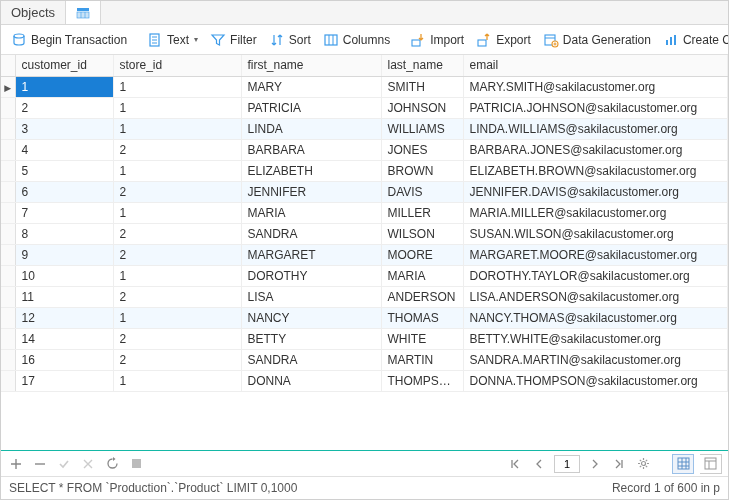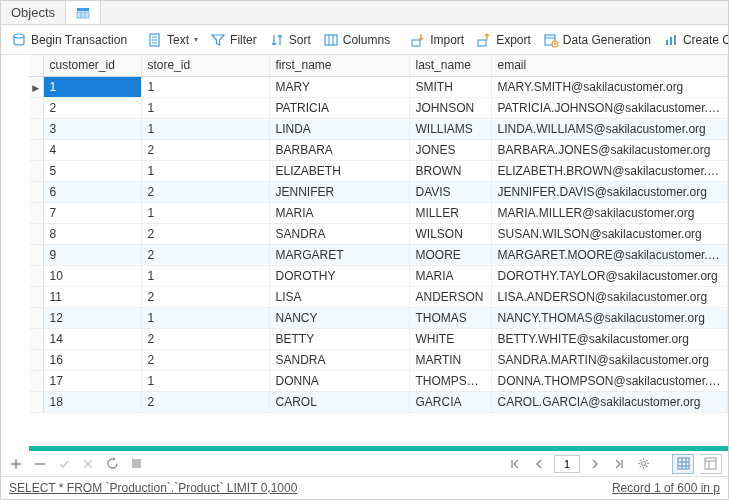--- a/index.html
+++ b/index.html
@@ -12,41 +12,41 @@
 .tab .icon { width: 14px; height: 14px; display: flex; align-items: center; justify-content: center; }
 
 
 .toolbar { display: flex; align-items: center; height: 30px; border-bottom: 1px solid #e0e0e0; padding: 0 6px; gap: 2px; background: #fff; overflow: hidden; white-space: nowrap; }
 .tbtn { display: flex; align-items: center; gap: 4px; padding: 3px 6px 3px 4px; border-radius: 3px; cursor: pointer; color: #333; }
 .tbtn .icon { width: 16px; height: 16px; display: flex; align-items: center; justify-content: center; }
 .sep { width: 1px; height: 18px; background: #e0e0e0; margin: 0 3px; }
 .caret { font-size: 8px; color: #666; margin-left: 1px; }
 
 
-.grid-wrap { flex: 1; overflow: hidden; position: relative; border-bottom: 5px solid #14b8a6; margin-left: 28px; }
+.grid-wrap { flex: 1; overflow: hidden; position: relative; border-bottom: 1px solid #14b8a6; }
 .grid { width: 100%; border-collapse: collapse; table-layout: fixed; }
 .grid th, .grid td { border-right: 1px solid #eee; border-bottom: 1px solid #eee; padding: 3px 6px; text-align: left; font-weight: normal; height: 21px; overflow: hidden; white-space: nowrap; text-overflow: ellipsis; }
 .grid thead th { background: #fafafa; border-bottom: 1px solid #d8d8d8; color: #333; position: sticky; top: 0; font-size: 12px; }
 .grid .rowhdr { width: 14px; background: #fafafa; border-right: 1px solid #e0e0e0; padding: 0; text-align: center; }
 .grid tbody tr.sel td:first-of-type { color: #fff; }
 .grid tbody tr.sel .cell-cid { background: #1a7fd6; color: #fff; }
 .grid tbody tr.blue { background: #f2f9ff; }
 .grid .rowptr { color: #555; font-size: 9px; }
 
 
 .bottombar { display: flex; align-items: center; height: 26px; border-bottom: 1px solid #e0e0e0; padding: 0 6px; justify-content: space-between; background: #fff; }
 .bb-left, .bb-right { display: flex; align-items: center; gap: 6px; }
 .ibtn { width: 18px; height: 18px; display: flex; align-items: center; justify-content: center; color: #888; cursor: pointer; border-radius: 2px; }
 .page-input { width: 26px; height: 18px; border: 1px solid #ccc; text-align: center; font-size: 11px; }
 .viewbtn { width: 22px; height: 20px; border: 1px solid #ccc; display: flex; align-items: center; justify-content: center; cursor: pointer; }
 .viewbtn + .viewbtn { border-left: none; }
 .viewbtn.active { background: #eef3fa; border-color: #9ac0e8; }
 
 
-.statusbar { display: flex; align-items: center; height: 22px; padding: 0 8px; justify-content: space-between; font-size: 12px; color: #555; background: #fff; text-decoration: underline; }
+.statusbar { display: flex; align-items: center; height: 22px; padding: 0 8px; justify-content: space-between; font-size: 12px; color: #555; background: #fff; }
 
 svg { display: block; }
 </style>
 </head>
 <body>
 
 <div class="tabs">
   <div class="tab">
     <span>Objects</span>
   </div>
@@ -287,28 +287,20 @@
           <td>SANDRA.MARTIN@sakilacustomer.org</td>
         </tr>
         <tr>
           <td class="rowhdr"></td>
           <td class="cell-cid">17</td>
           <td>1</td>
           <td>DONNA</td>
           <td>THOMPSON</td>
           <td>DONNA.THOMPSON@sakilacustomer.org</td>
         </tr>
-        <tr class="blue">
-          <td class="rowhdr"></td>
-          <td class="cell-cid">18</td>
-          <td>2</td>
-          <td>CAROL</td>
-          <td>GARCIA</td>
-          <td>CAROL.GARCIA@sakilacustomer.org</td>
-        </tr>
       </tbody>
   </table>
 </div>
 
 <div class="bottombar">
   <div class="bb-left">
     <span class="ibtn">
         <svg width="12" height="12" viewBox="0 0 12 12">
           <path d="M6 1v10M1 6h10" stroke="#888" stroke-width="1.4"></path>
         </svg>

